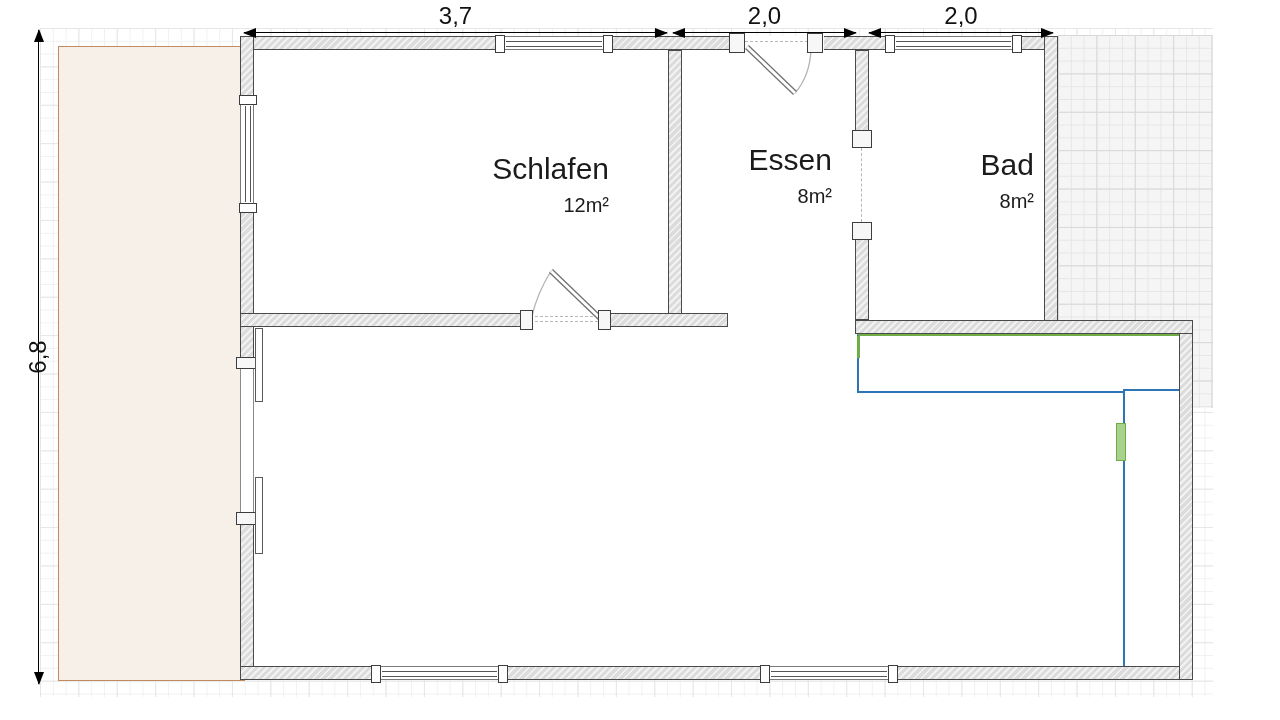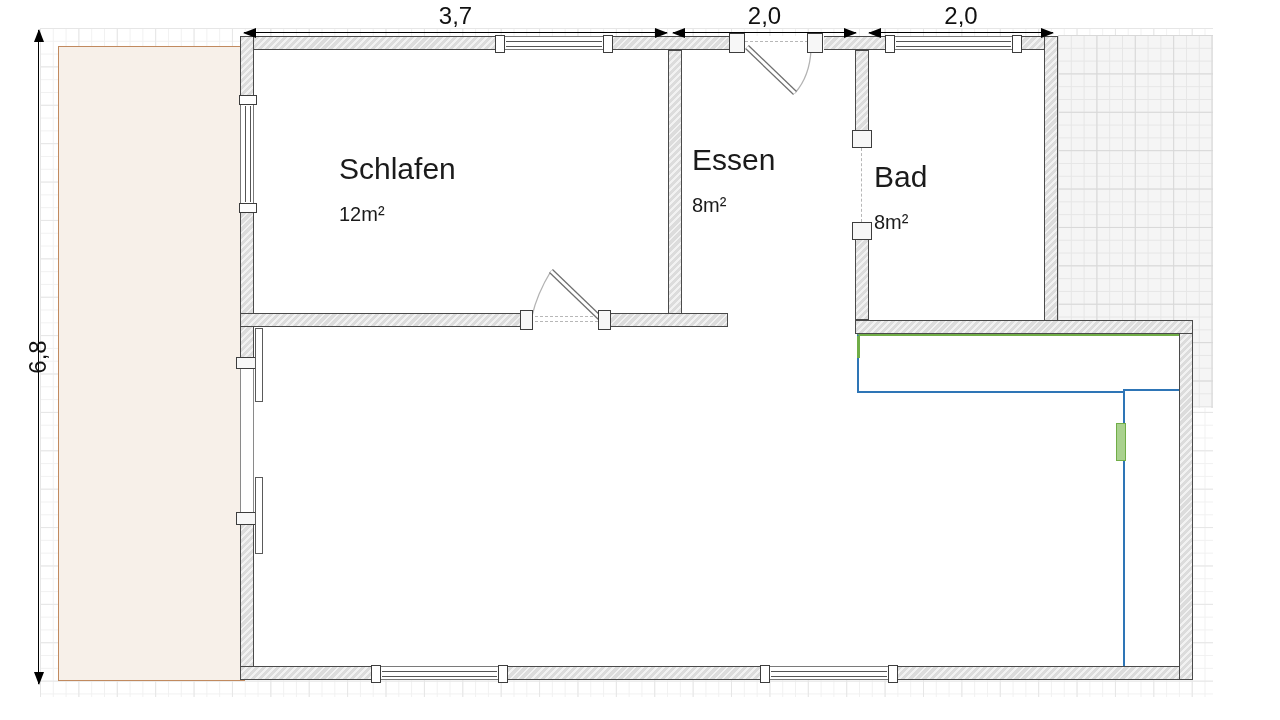--- a/index.html
+++ b/index.html
@@ -44,23 +44,23 @@
 
   
   .opening{position:absolute;z-index:5;background:#fff;}
   .jamb{position:absolute;z-index:6;background:#f7f7f7;border:1.6px solid #3d3d3d;box-sizing:border-box;}
   .dash-h{position:absolute;border-top:1.6px dashed #b7b7b7;height:0;}
   .dash-v{position:absolute;border-left:1.6px dashed #b7b7b7;width:0;}
   .door-svg{position:absolute;z-index:5;overflow:visible;}
   .panel{position:absolute;z-index:6;background:#fff;border:1.5px solid #5a5a5a;box-sizing:border-box;}
 
   
-  .room-label{position:absolute;z-index:7;text-align:left;}
+  .room-label{position:absolute;z-index:7;text-align:right;}
   .room-label .name{font-size:30px;line-height:34px;}
-  .room-label .area{font-size:20px;line-height:24px;margin-top:16px;}
+  .room-label .area{font-size:20px;line-height:24px;margin-top:7px;}
 
   
   .dim-h{position:absolute;z-index:7;top:2px;height:36px;}
   .dim-h .lbl{position:absolute;left:0;right:0;top:0;text-align:center;font-size:24px;color:#111;}
   .dim-h .line{position:absolute;left:1px;right:1px;top:30px;height:0;border-top:1.8px solid #000;}
   .ah{position:absolute;width:0;height:0;}
   .ah.l{left:0;top:25.5px;border-top:5px solid transparent;border-bottom:5px solid transparent;border-right:13px solid #000;}
   .ah.r{right:0;top:25.5px;border-top:5px solid transparent;border-bottom:5px solid transparent;border-left:13px solid #000;}
   .dim-v{position:absolute;z-index:7;left:26px;top:28px;width:28px;height:658px;}
   .dim-v .line{position:absolute;left:12px;top:2px;bottom:2px;width:0;border-left:1.8px solid #000;}
@@ -162,21 +162,21 @@
   <div class="panel" style="left:255px;top:477px;width:8px;height:77px;"></div>
 
   <div class="room-label" style="left:339px;top:152px;width:270px;">
     <div class="name">Schlafen</div>
     <div class="area">12m²</div>
   </div>
   <div class="room-label" style="left:692px;top:143px;width:140px;">
     <div class="name">Essen</div>
     <div class="area">8m²</div>
   </div>
-  <div class="room-label" style="left:874px;top:160px;width:160px;">
+  <div class="room-label" style="left:874px;top:148px;width:160px;">
     <div class="name">Bad</div>
     <div class="area">8m²</div>
   </div>
 
   <div class="dim-h" style="left:243px;width:425px;">
     <div class="lbl">3,7</div>
     <div class="line"></div>
     <div class="ah l"></div>
     <div class="ah r"></div>
   </div>

